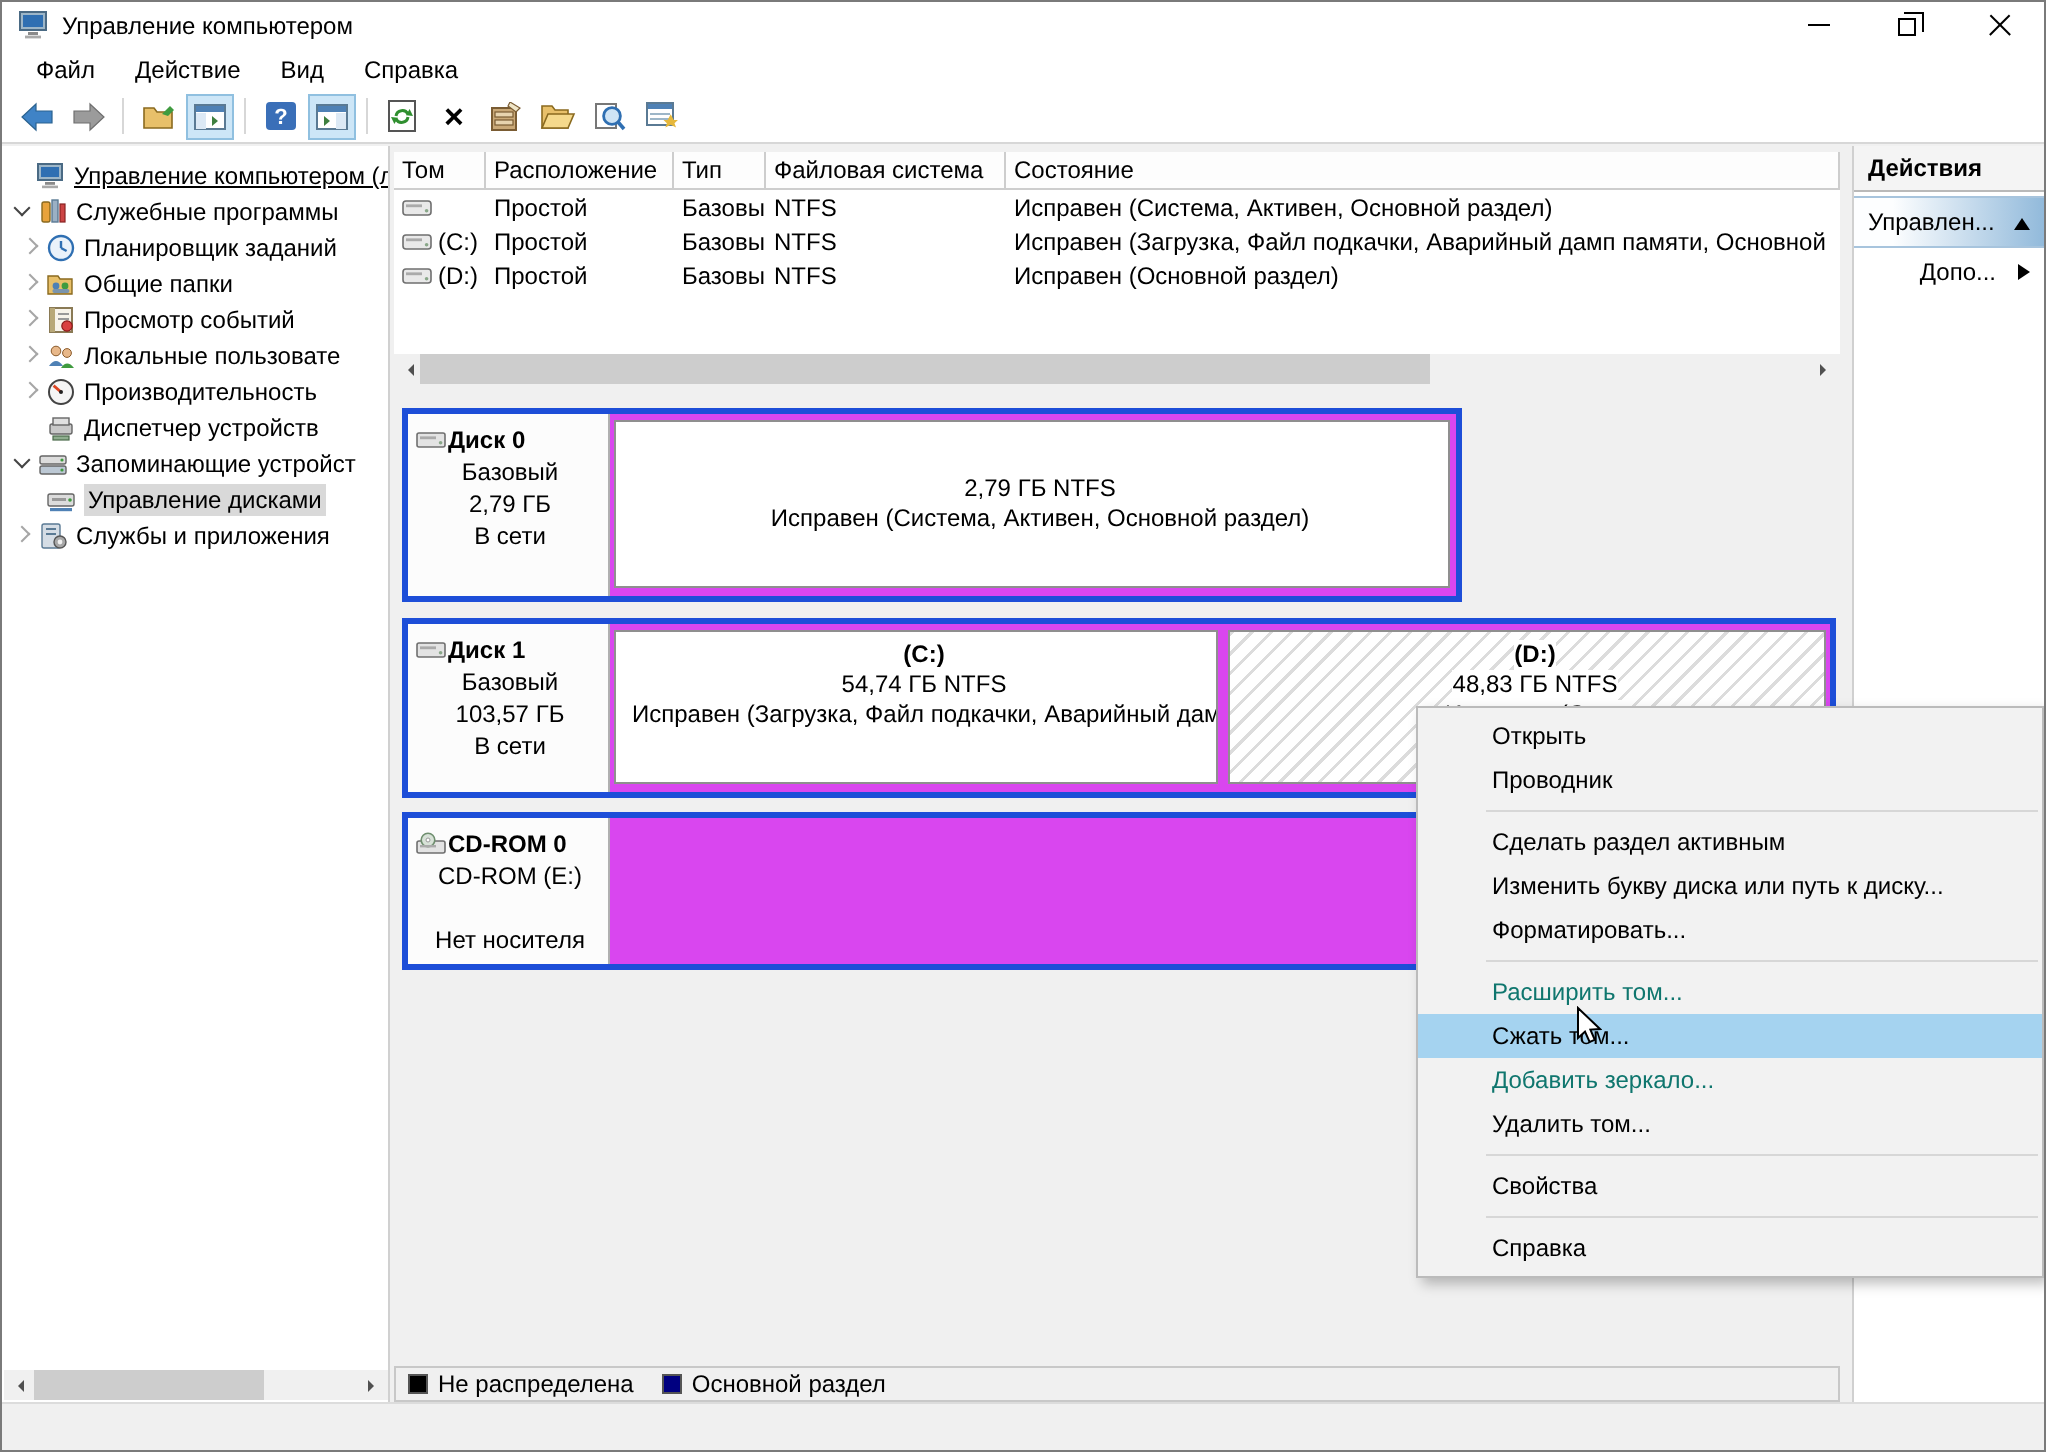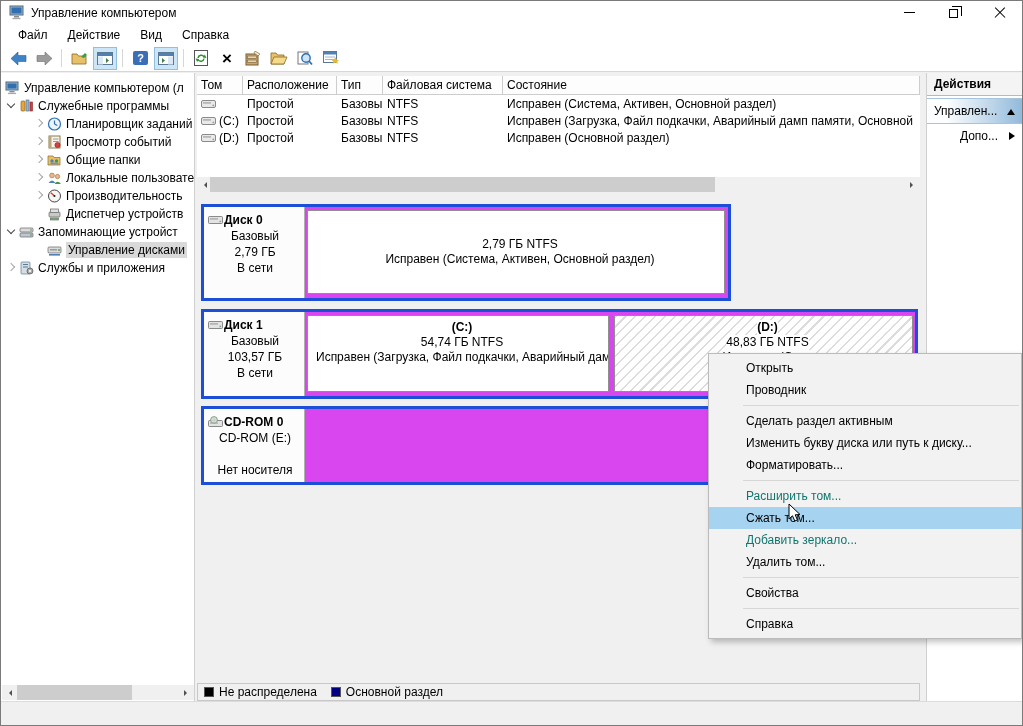--- a/index.html
+++ b/index.html
@@ -35,21 +35,21 @@
   .right-panel { position:absolute; left:925px; top:72px; width:98px; height:628px; background:#fff; border-left:1px solid #d0d0d0; }
   .statusbar { position:absolute; left:0; top:700px; width:100%; height:26px; background:#f0f0f0; border-top:1px solid #dcdcdc; }
   
   .tree { padding-top:6px; }
   .tree-row { height:18px; display:flex; align-items:center; white-space:nowrap; overflow:hidden; }
   .tree-row.selected .tree-label { background:#d9d9d9; padding:1px 2px; }
   .chev { width:12px; height:12px; flex:none; position:relative; margin-right:2px; }
   .chev:before { content:""; position:absolute; left:3px; top:2px; width:5px; height:5px; border-right:1.4px solid #a6a6a6; border-bottom:1.4px solid #a6a6a6; transform:rotate(-45deg); }
   .chev.open:before { border-color:#444; transform:rotate(45deg); top:1px; }
   .chev.none:before { display:none; }
-  .d0 { padding-left:4px; } .d1 { padding-left:4px; } .d2 { padding-left:32px; }
+  .d0 { padding-left:17px;text-decoration:underline; } .d1 { padding-left:4px; } .d2 { padding-left:8px; }
   .tico { width:15px; height:14px; flex:none; margin-right:4px; }
   .tree-label { line-height:14px; }
   
   .hscroll { position:absolute; height:15px; background:#f0f0f0; display:flex; align-items:center; }
   .hs-left { left:1px; bottom:1px; width:192px; }
   .sb-arrow { width:15px; height:15px; position:relative; flex:none; }
   .sb-arrow:before { content:""; position:absolute; top:4.5px; border:3.5px solid transparent; }
   .sb-arrow.l:before { left:4px; border-right-color:#505050; }
   .sb-arrow.r:before { right:4px; border-left-color:#505050; }
   .sb-thumb { height:15px; background:#cdcdcd; }
@@ -270,41 +270,41 @@
             <line x1="7.5" y1="7" x2="10.3" y2="8.5" stroke="#2f6fb2" stroke-width="1.2"></line>
           </svg>
         </span>
       <span class="tree-label">Планировщик заданий</span>
     </div>
 
     <div class="tree-row d2">
       <span class="chev"></span>
       <span class="tico">
           <svg width="15" height="14" viewBox="0 0 15 14">
+            <polygon points="1,3 6,3 7,4.5 13,4.5 13,12 1,12" fill="#e8c06a" stroke="#8a6a1f" stroke-width=".7"></polygon>
+            <circle cx="5" cy="8" r="1.7" fill="#4f81b5"></circle>
+            <circle cx="9.5" cy="8" r="1.7" fill="#3f9b3f"></circle>
+            <rect x="3.2" y="9.5" width="8.5" height="2" rx="1" fill="#7a94ad"></rect>
+          </svg>
+        </span>
+      <span class="tree-label">Общие папки</span>
+    </div>
+
+    <div class="tree-row d2">
+      <span class="chev"></span>
+      <span class="tico">
+          <svg width="15" height="14" viewBox="0 0 15 14">
             <rect x="2" y="1" width="11" height="12" fill="#f7f3ea" stroke="#8a7a55"></rect>
             <rect x="2" y="1" width="2.5" height="12" fill="#b8a878"></rect>
             <line x1="6" y1="4" x2="11.5" y2="4" stroke="#999"></line>
             <line x1="6" y1="6.5" x2="11.5" y2="6.5" stroke="#999"></line>
             <circle cx="10.5" cy="10" r="2.6" fill="#d94040" stroke="#8a1a1a" stroke-width=".6"></circle>
           </svg>
         </span>
       <span class="tree-label">Просмотр событий</span>
-    </div>
-
-    <div class="tree-row d2">
-      <span class="chev"></span>
-      <span class="tico">
-          <svg width="15" height="14" viewBox="0 0 15 14">
-            <polygon points="1,3 6,3 7,4.5 13,4.5 13,12 1,12" fill="#e8c06a" stroke="#8a6a1f" stroke-width=".7"></polygon>
-            <circle cx="5" cy="8" r="1.7" fill="#4f81b5"></circle>
-            <circle cx="9.5" cy="8" r="1.7" fill="#3f9b3f"></circle>
-            <rect x="3.2" y="9.5" width="8.5" height="2" rx="1" fill="#7a94ad"></rect>
-          </svg>
-        </span>
-      <span class="tree-label">Общие папки</span>
     </div>
 
     <div class="tree-row d2">
       <span class="chev"></span>
       <span class="tico">
           <svg width="15" height="14" viewBox="0 0 15 14">
             <circle cx="5" cy="4.5" r="2.4" fill="#e8b88a" stroke="#8a5a2a" stroke-width=".5"></circle>
             <path d="M1.5 12 q3.5 -5 7 0z" fill="#4f81b5"></path>
             <circle cx="10.5" cy="5.5" r="2.2" fill="#e8b88a" stroke="#8a5a2a" stroke-width=".5"></circle>
             <path d="M7.5 13 q3 -4.4 6.5 0z" fill="#3f9b3f"></path>

